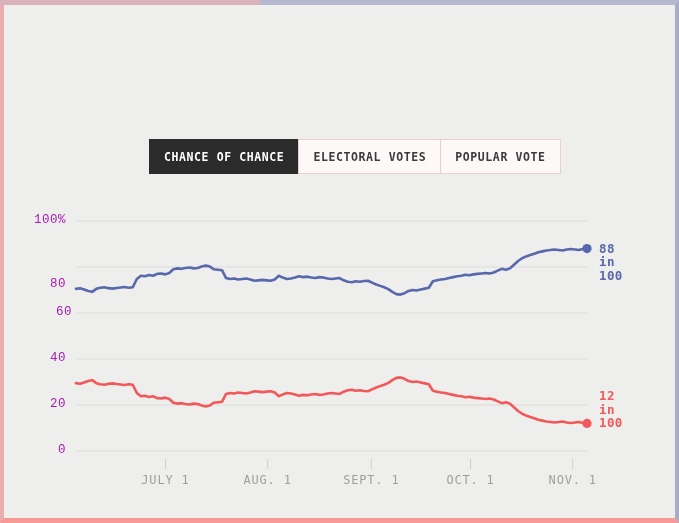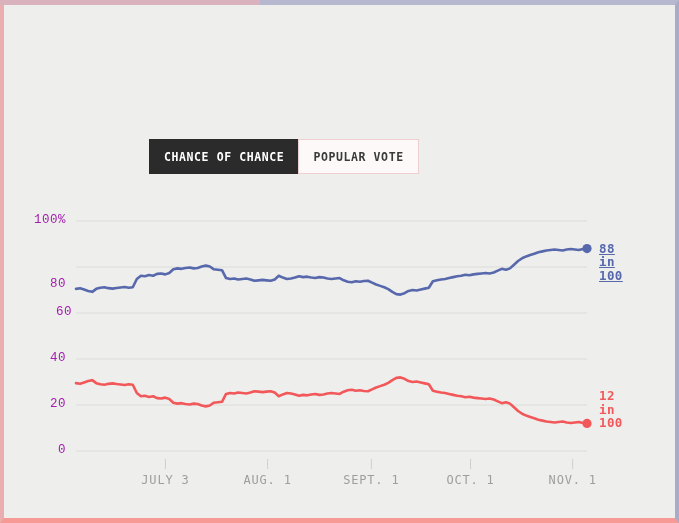--- a/index.html
+++ b/index.html
@@ -95,20 +95,21 @@
 </style>
 </head>
 <body>
 
 <div id="frame">
   <div id="inner">
 
 
     <div id="tabs">
         <div class="tab active">CHANCE OF CHANCE</div>
+        <div class="tab">ELECTORAL VOTES</div>
         <div class="tab">POPULAR VOTE</div>
       </div>
 
     <div id="chart-area">
       <svg id="plot" width="671" height="310">
           <line x1="72" x2="583" y1="250" y2="250" stroke="#dcdcda" stroke-width="1"></line>
           <line x1="72" x2="583" y1="204" y2="204" stroke="#dcdcda" stroke-width="1"></line>
           <line x1="72" x2="583" y1="158" y2="158" stroke="#dcdcda" stroke-width="1"></line>
           <line x1="72" x2="583" y1="112" y2="112" stroke="#dcdcda" stroke-width="1"></line>
           <line x1="72" x2="583" y1="66" y2="66" stroke="#dcdcda" stroke-width="1"></line>
@@ -125,28 +126,28 @@
         </svg>
       <div id="ylabels">
           <div class="ylabel" style="top: 242px; left: 0px; width: 62px;">0</div>
           <div class="ylabel" style="top: 196px; left: 0px; width: 62px;">20</div>
           <div class="ylabel" style="top: 150px; left: 0px; width: 62px;">40</div>
           <div class="ylabel" style="top: 104px; left: 6px; width: 62px;">60</div>
           <div class="ylabel" style="top: 76px; left: 0px; width: 62px;">80</div>
           <div class="ylabel" style="top: 12px; left: 0px; width: 62px;">100%</div>
         </div>
       <div id="xlabels">
-          <div class="xlabel" style="left: 101.425px; width: 120px; top: 272px;">JULY 3</div>
+          <div class="xlabel" style="left: 101.425px; width: 120px; top: 272px;">JULY 1</div>
           <div class="xlabel" style="left: 203.625px; width: 120px; top: 272px;">AUG. 1</div>
           <div class="xlabel" style="left: 307.358px; width: 120px; top: 272px;">SEPT. 1</div>
           <div class="xlabel" style="left: 406.492px; width: 120px; top: 272px;">OCT. 1</div>
           <div class="xlabel" style="left: 508.692px; width: 120px; top: 272px;">NOV. 1</div>
         </div>
       <div id="annotations">
-          <div class="ann" style="left: 595px; top: 40.6px; color: rgb(87, 104, 172); text-decoration: underline;">
+          <div class="ann" style="left: 595px; top: 40.6px; color: rgb(87, 104, 172);">
             <div>88</div>
             <div>in</div>
             <div>100</div>
           </div>
           <div class="ann" style="left: 595px; top: 188.4px; color: rgb(242, 88, 90);">
             <div>12</div>
             <div>in</div>
             <div>100</div>
           </div>
         </div>

